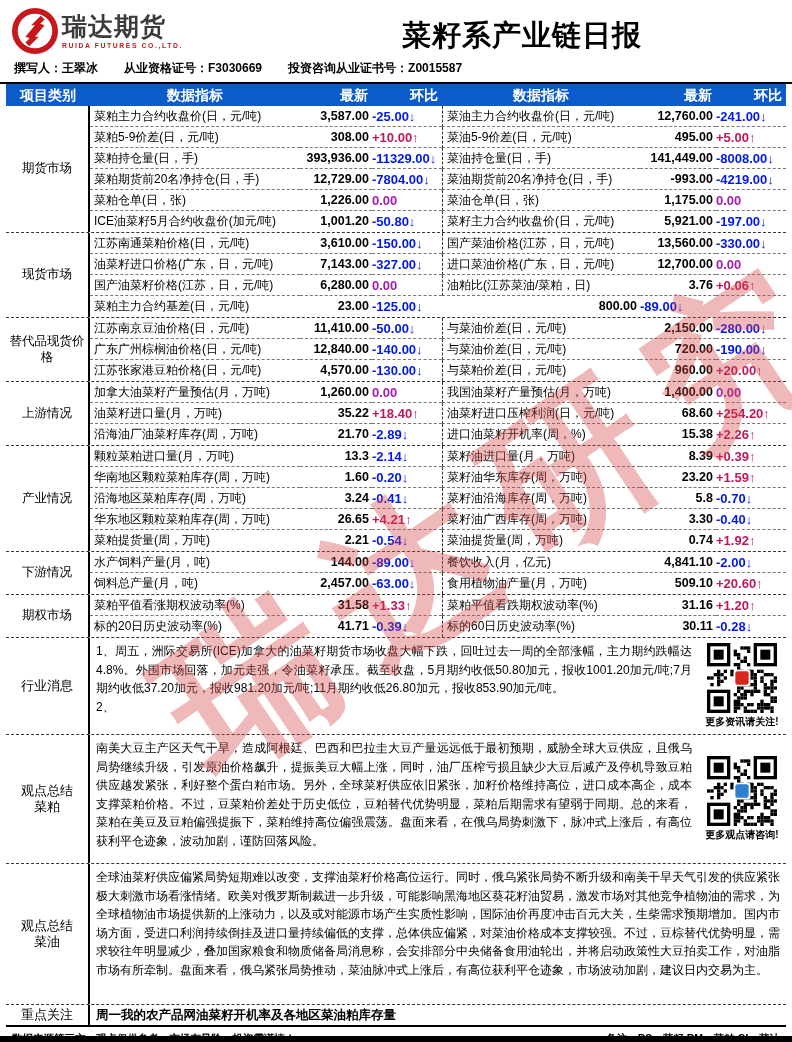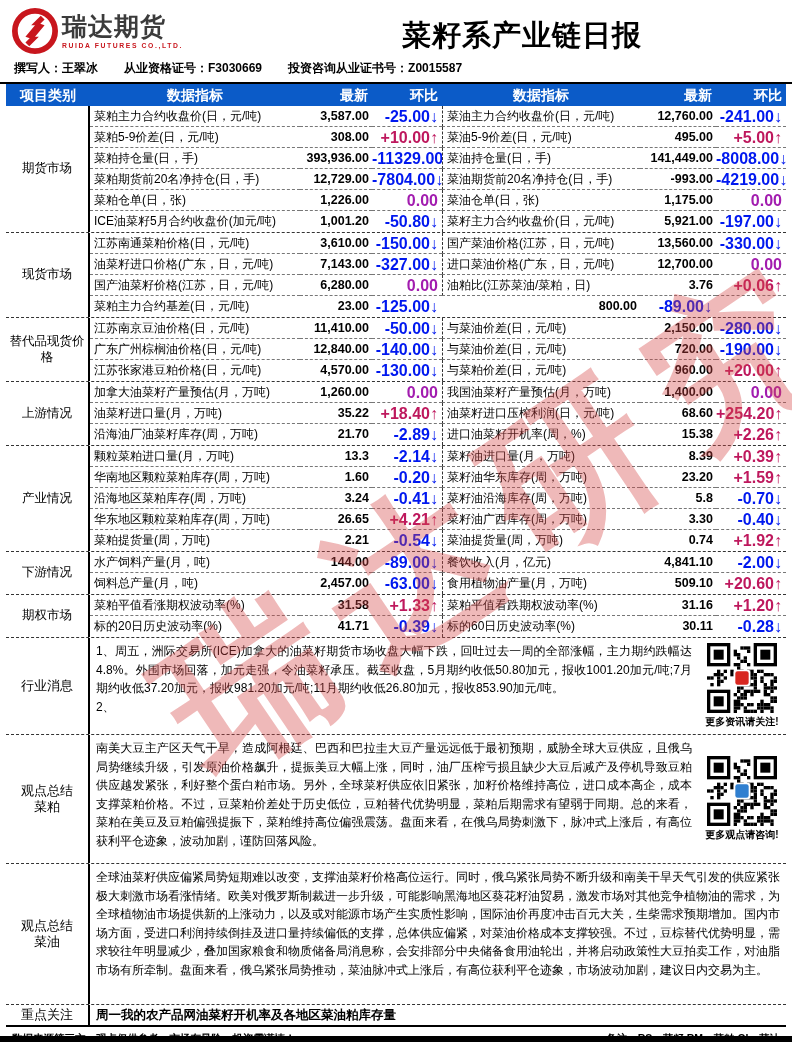--- a/index.html
+++ b/index.html
@@ -29,21 +29,21 @@
   .thead .c { padding:0 4px; }
   .thead .c.center { text-align:center; }
   .thead .c.right  { text-align:right; }
   .sec { display:grid; grid-template-columns:84px 210px 72px 70px 198px 76px 70px;
          grid-auto-rows:21px; border-bottom:1px dashed #333; }
   .cat-cell { grid-column:1; display:flex; align-items:center; justify-content:center; text-align:center;
               font-size:12.5px; border-right:2px solid #000; padding:0 3px; line-height:1.25; }
   .cell { font-size:12px; line-height:21px; white-space:nowrap; overflow:hidden; }
   .cell.lbl { padding-left:4px; }
   .cell.val { text-align:right; font-weight:bold; padding-right:3px; font-size:12.5px; }
-  .cell.chg { text-align:right; font-weight:bold; padding-right:4px; font-size:16px; }
+  .cell.chg { text-align:left; font-weight:bold; padding-right:4px; font-size:13px; }
   .cell.mid { border-left:1px dashed #333; }
   .cell.rb  { border-bottom:1px dashed #777; }
   .chg.down { color:#0018ef; }
   .chg.up   { color:#be185d; }
   .chg.flat { color:#a21caf; }
 
   
   .tsec { display:grid; grid-template-columns:84px 1fr; margin:0 6px; border-bottom:1px dashed #333; }
   .tsec .cat-cell { white-space:pre-line; font-size:13px; }
   .tsec .content { border-left:0; display:flex; }

